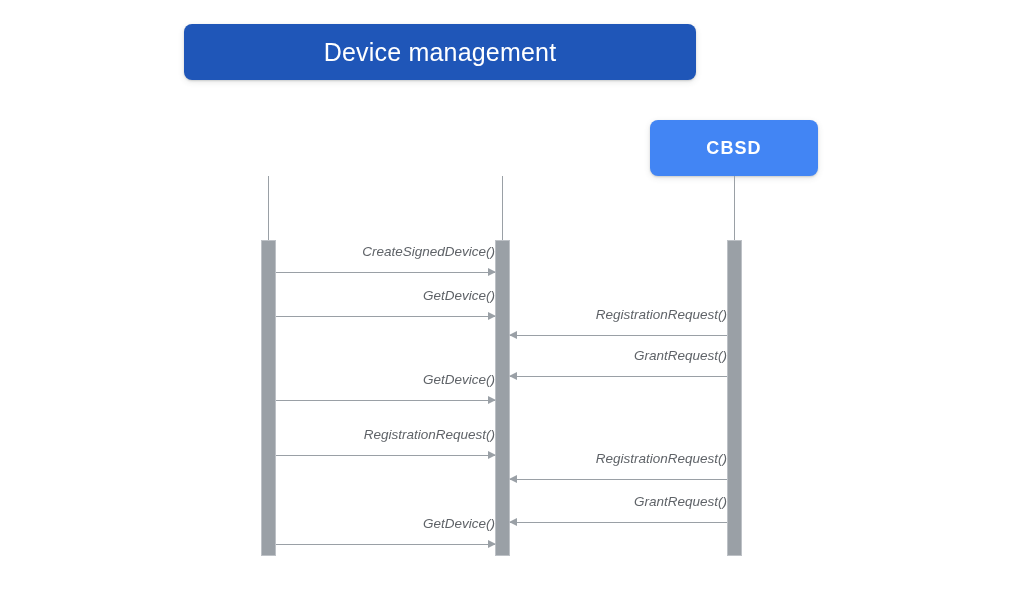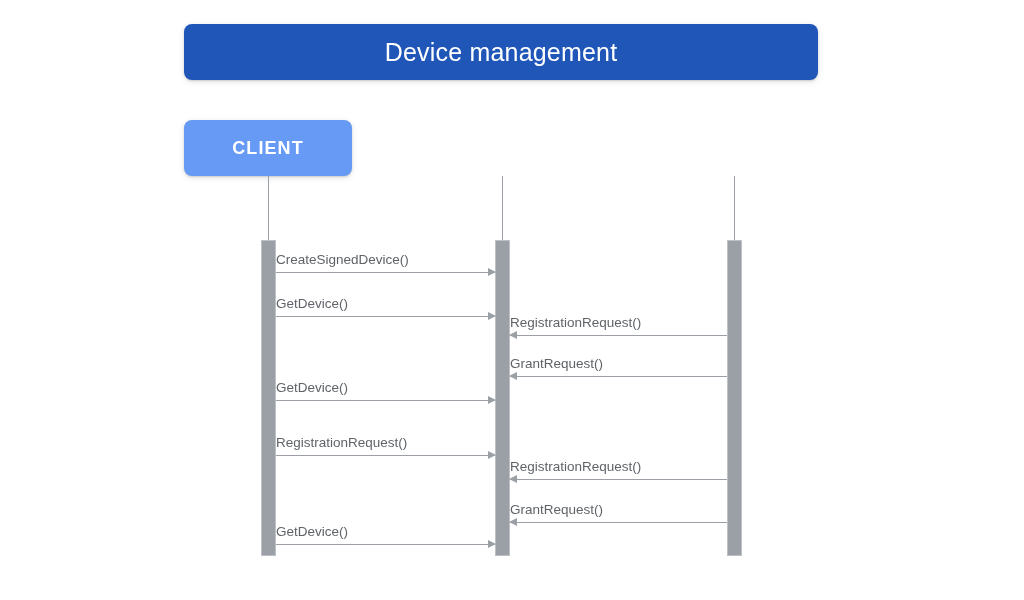--- a/index.html
+++ b/index.html
@@ -19,21 +19,21 @@
   #diagram {
     position: absolute;
     inset: 0;
   }
 
   
   .title-banner {
     position: absolute;
     left: 184px;
     top: 24px;
-    width: 634px;
+    width: 512px;
     height: 56px;
     border-radius: 8px;
     background: #1F56B8;
     color: #ffffff;
     display: flex;
     align-items: center;
     justify-content: center;
     font-size: 25px;
     font-weight: 400;
     letter-spacing: 0.2px;
@@ -111,35 +111,36 @@
     border-left: 8px solid #9AA0A6;
   }
   .message.to-left .msg-head {
     left: -1px;
     border-right: 8px solid #9AA0A6;
   }
   .message .msg-label {
     position: absolute;
     left: 0;
     width: 100%;
-    bottom: 6px;
-    text-align: left;
+    bottom: 14px;
+    text-align: right;
     font-size: 13.5px;
     color: #5F6368;
     white-space: nowrap;
+    font-style: italic;
   }
 </style>
 </head>
 <body>
 
 <div id="diagram">
 
   <div class="title-banner">Device management</div>
 
-  <div class="actor-box actor-client">CLIENT</div>
+  <div class="actor-box actor-cbsd">CBSD</div>
 
   <div class="lifeline lifeline-client"></div>
   <div class="lifeline lifeline-sas"></div>
   <div class="lifeline lifeline-cbsd"></div>
 
   <div class="activation activation-client"></div>
   <div class="activation activation-sas"></div>
   <div class="activation activation-cbsd"></div>
 
   <div class="message to-right" style="left:276px; top:272px; width:219px;">

